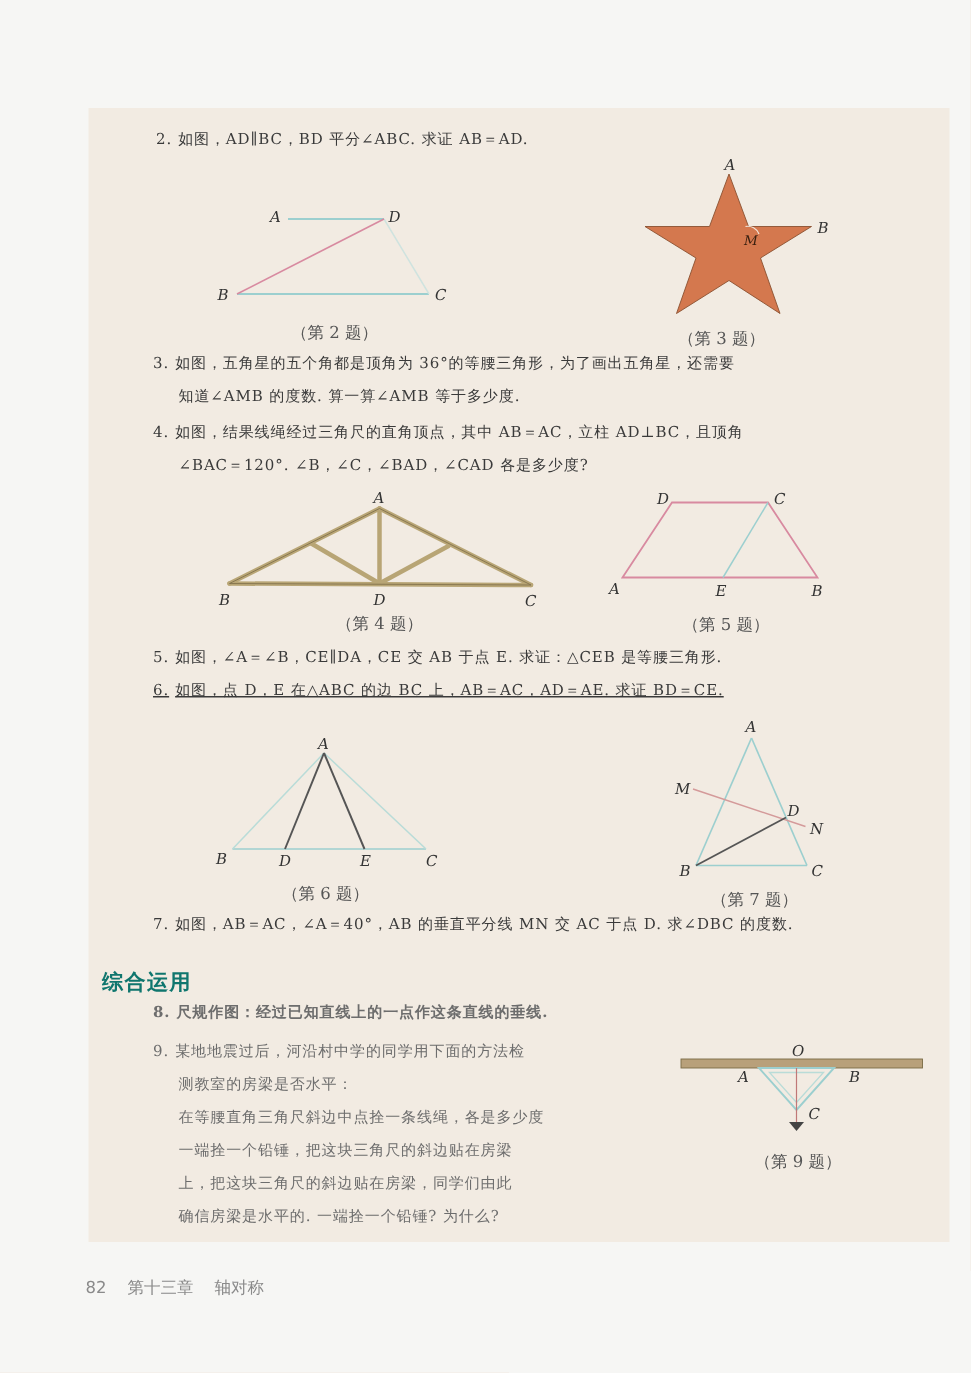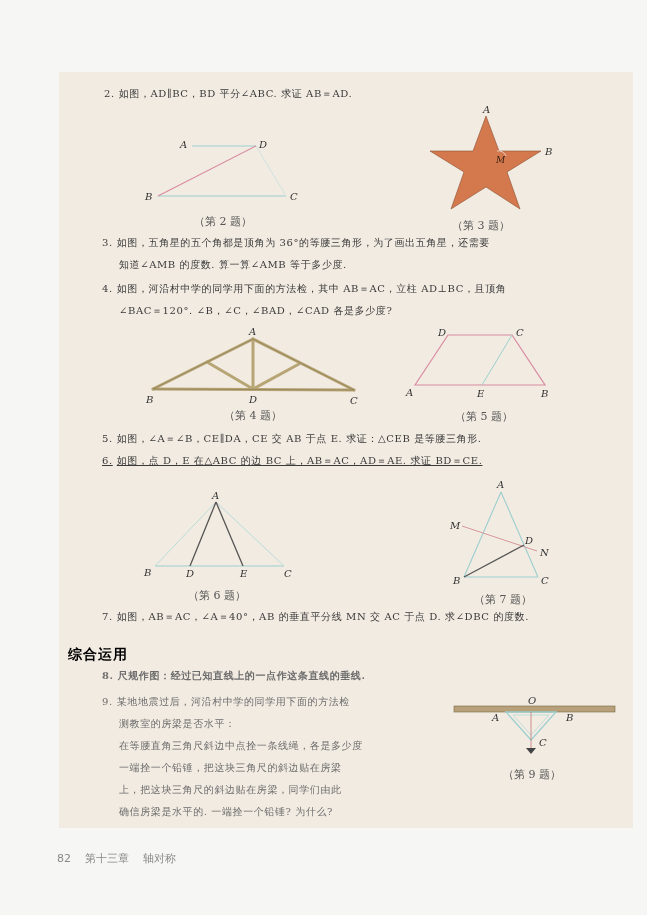--- a/index.html
+++ b/index.html
@@ -17,21 +17,21 @@
     position: absolute; font-size: 10px; line-height: 16px; white-space: nowrap;
     letter-spacing: 0.6px; color: #3a3a3a; margin-left: 28px;
   }
   .line .num { margin-right: 4px; }
   .cap {
     position: absolute; font-size: 11px; color: #555; white-space: nowrap;
   }
   .heading {
     position: absolute; left: 68px; top: 646px;
     font-family: "DejaVu Sans", "Liberation Sans", sans-serif;
-    font-weight: bold; font-size: 14px; color: #000000; letter-spacing: 1px;
+    font-weight: bold; font-size: 14px; color: #0f766e; letter-spacing: 1px;
   }
   .faded { color: #6d6d6d; }
   .footer {
     position: absolute; left: 57px; top: 851px; font-size: 11px; color: #8a8a8a;
     font-family: "DejaVu Sans", "Liberation Sans", sans-serif;
   }
   .footer span { margin-right: 14px; }
   svg.fig { position: absolute; overflow: visible; }
   svg text { font-family: "DejaVu Serif", "Liberation Serif", serif; font-style: italic; font-size: 10px; fill: #333; }
 </style>
@@ -122,21 +122,21 @@
 
 <div class="cap" style="left:194px; top:214px;">（第 2 题）</div>
 <div class="cap" style="left:452px; top:218px;">（第 3 题）</div>
 
 <div class="line" style="left:74px; top:235px;">
   <span class="num">3.</span><span>如图，五角星的五个角都是顶角为 36°的等腰三角形，为了画出五角星，还需要</span>
 </div>
 <div class="line" style="left:91px; top:257px;">知道∠AMB 的度数. 算一算∠AMB 等于多少度.</div>
 
 <div class="line" style="left:74px; top:281px;">
-  <span class="num">4.</span><span>如图，河沿村中学的同学用下面的方法检，其中 AB＝AC，立柱 AD⊥BC，且顶角</span>
+  <span class="num">4.</span><span>如图，结果线绳经过三角尺的直角顶点，其中 AB＝AC，立柱 AD⊥BC，且顶角</span>
 </div>
 <div class="line" style="left:91px; top:303px;">∠BAC＝120°. ∠B，∠C，∠BAD，∠CAD 各是多少度?</div>
 
 <div class="cap" style="left:224px; top:408px;">（第 4 题）</div>
 <div class="cap" style="left:455px; top:409px;">（第 5 题）</div>
 
 <div class="line" style="left:74px; top:431px;">
   <span class="num">5.</span><span>如图，∠A＝∠B，CE∥DA，CE 交 AB 于点 E. 求证：△CEB 是等腰三角形.</span>
 </div>
 <div class="line" style="left:74px; top:453px;text-decoration:underline;">

